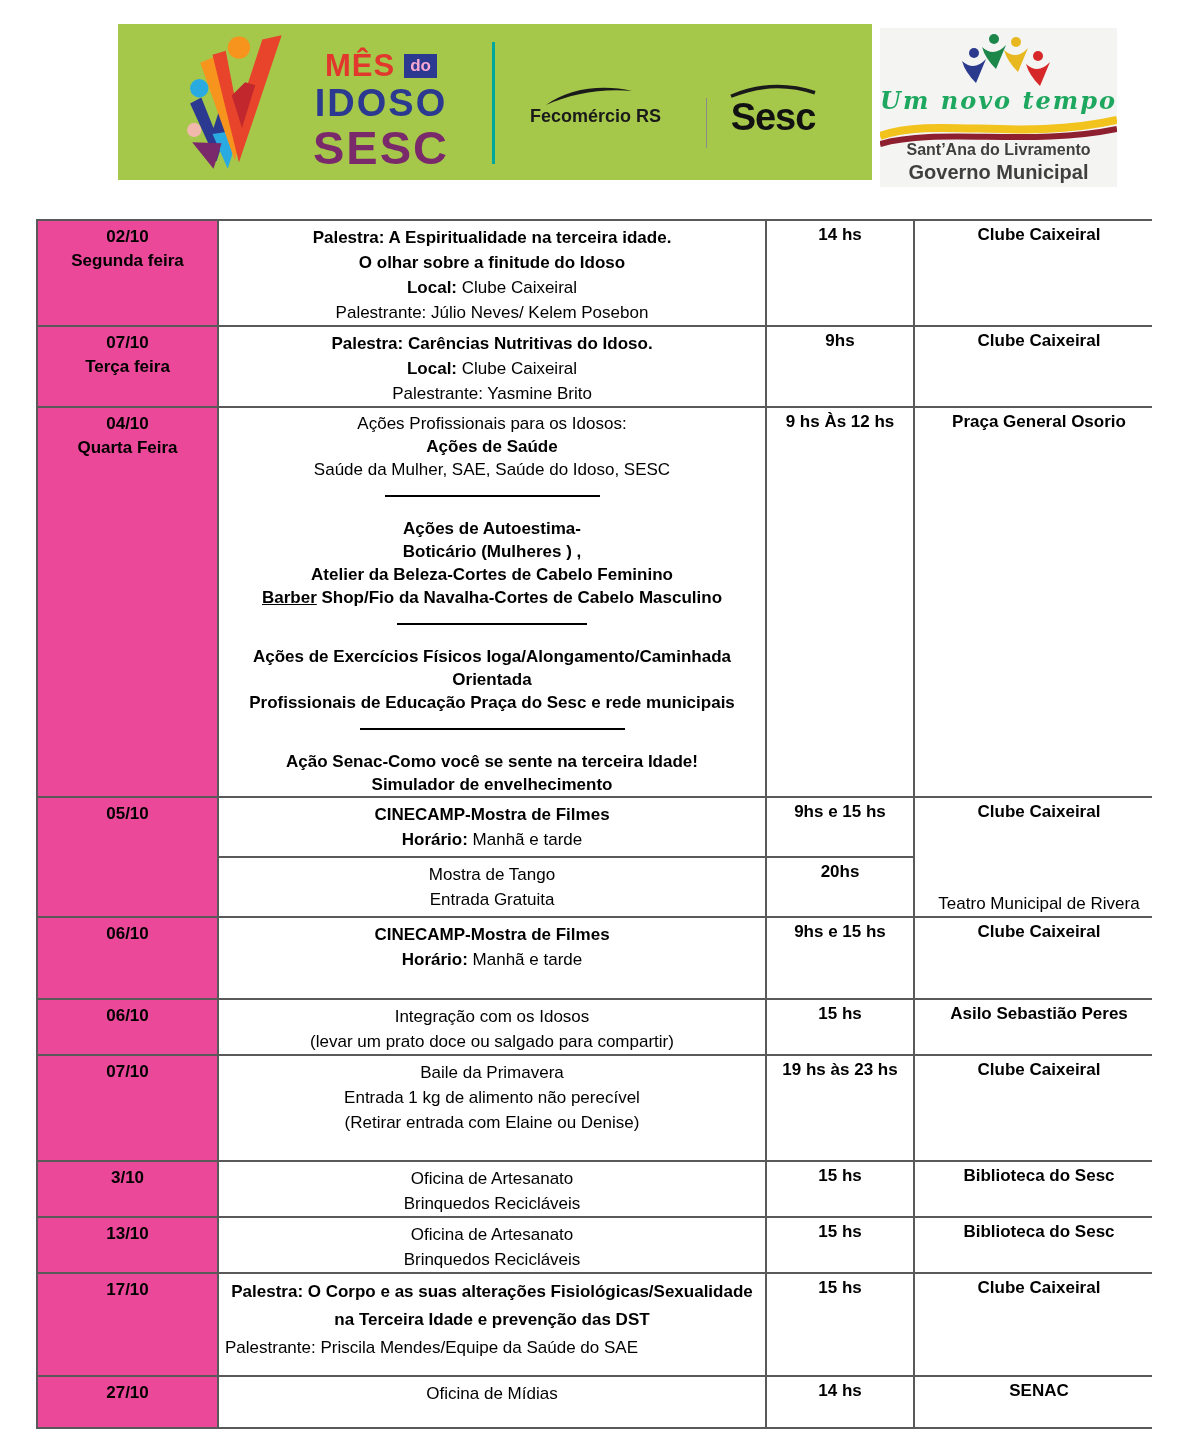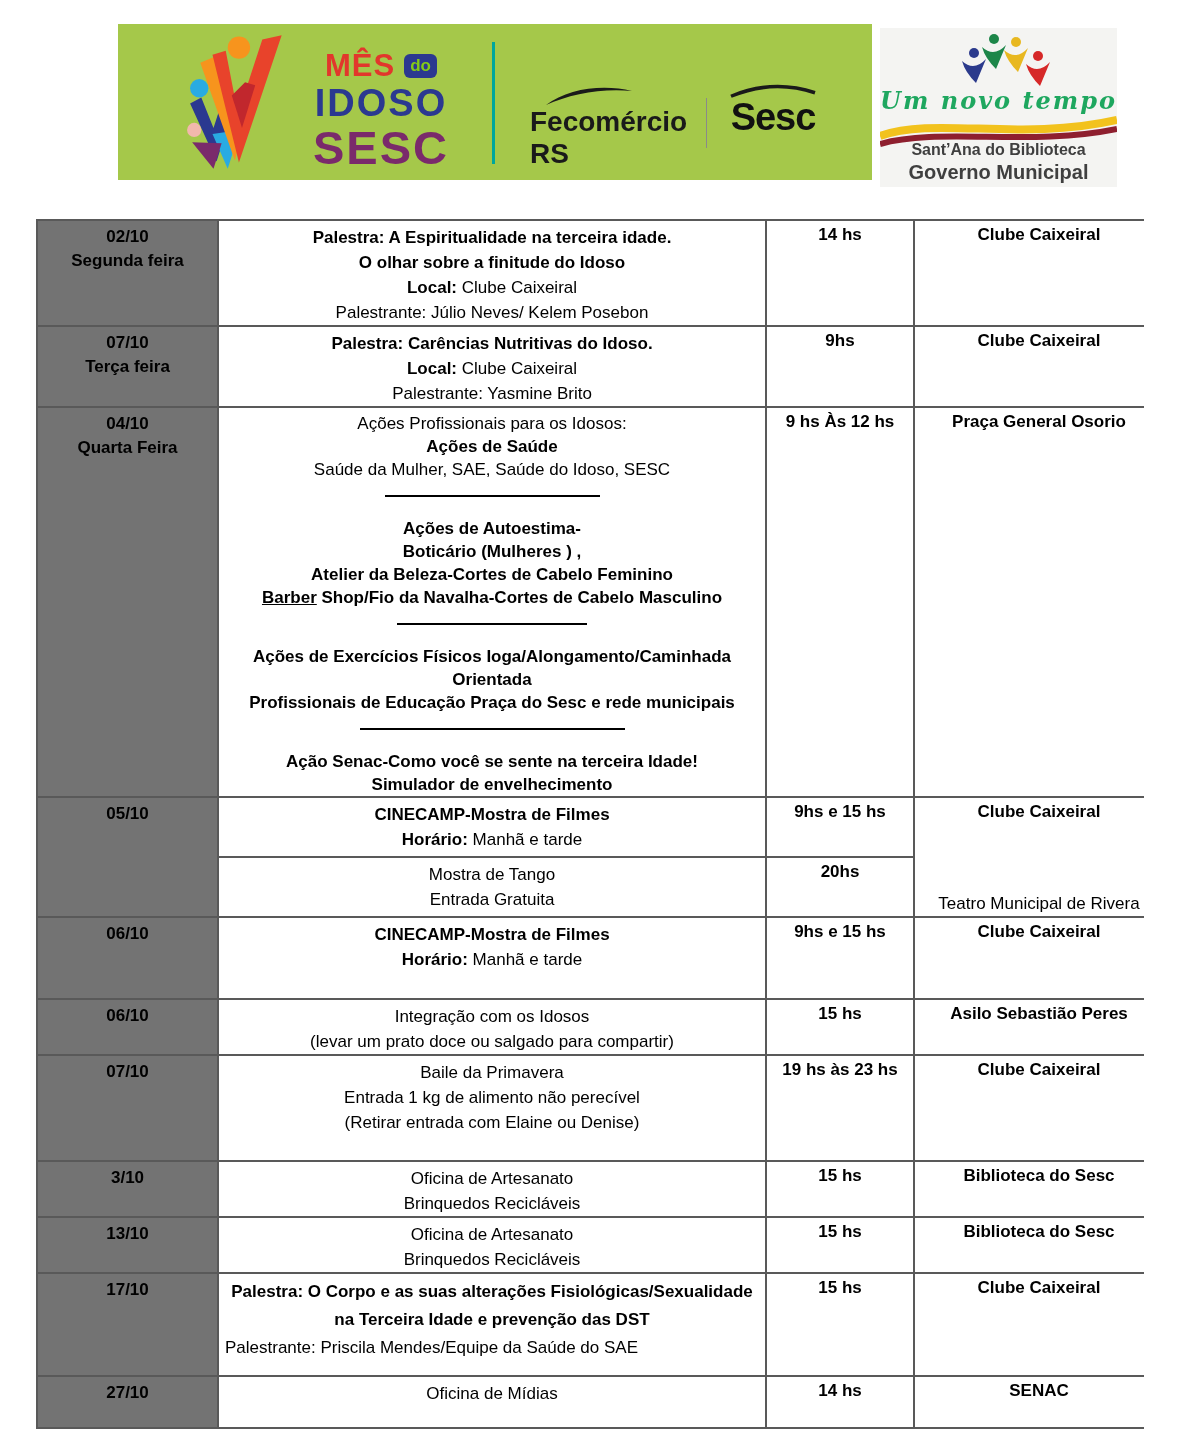--- a/index.html
+++ b/index.html
@@ -1,31 +1,31 @@
 <!DOCTYPE html>
 <html><head>
 <meta charset="utf-8">
 <style>
   html,body{margin:0;padding:0;background:#fff;}
   .page{position:relative;width:1144px;height:1433px;background:#ffffff;overflow:hidden;
-        font-family:"Liberation Sans", sans-serif;color:#000;}
+        font-family:"Liberation Sans", sans-serif;color:#000;padding-left:8px;}
 
   
   .banner{position:absolute;left:118px;top:24px;width:754px;height:156px;background:#a5c84a;}
   .fig-svg{position:absolute;left:66px;top:8px;width:118px;height:140px;}
   .logo-text{position:absolute;left:178px;top:26px;width:170px;text-align:center;line-height:1;}
   .logo-line1{display:flex;justify-content:center;align-items:center;gap:9px;}
   .mes{font-size:31px;font-weight:800;color:#e2372c;letter-spacing:1px;}
-  .dobox{background:#2b3990;color:#84cc16;font-size:17px;font-weight:800;padding:3px 6px 4px;border-radius:6px;}
+  .dobox{background:#2b3990;color:#f9a8d4;font-size:17px;font-weight:800;padding:3px 6px 4px;}
   .idoso{font-size:38px;font-weight:800;color:#2b3990;letter-spacing:2px;margin-top:3px;}
   .sescword{font-size:47px;font-weight:800;color:#7a2a6b;letter-spacing:2px;margin-top:2px;}
   .teal-div{position:absolute;left:374px;top:18px;width:3px;height:122px;background:#00a79d;}
   .fec{position:absolute;left:412px;top:60px;width:170px;}
   .fec-leaf{display:block;width:90px;height:22px;margin-left:14px;}
-  .fec-label{font-size:28px;font-weight:700;color:#1a1a1a;letter-spacing:0px;}
+  .fec-label{font-size:18px;font-weight:700;color:#1a1a1a;letter-spacing:0px;}
   .logo-sep{position:absolute;left:588px;top:74px;width:1px;height:50px;background:#8a8a8a;}
   .sescbrand{position:absolute;left:600px;top:60px;width:110px;text-align:center;}
   .sesc-arc{display:block;width:96px;height:14px;margin:0 auto;}
   .sesc-label{font-size:38px;font-weight:800;color:#111;letter-spacing:-1px;line-height:1;}
 
   
   .muni{position:absolute;left:880px;top:28px;width:237px;height:159px;background:#f4f4f2;}
   .muni-figs{position:absolute;left:56px;top:5px;width:124px;height:58px;}
   .muni-slogan{position:absolute;left:0;top:58px;width:100%;text-align:center;
                font-family:"DejaVu Serif", serif;font-style:italic;font-weight:700;
@@ -33,21 +33,21 @@
   .muni-waves{position:absolute;left:0;top:86px;width:237px;height:34px;}
   .muni-city{position:absolute;left:0;top:113px;width:100%;text-align:center;
              font-size:16px;font-weight:700;color:#3f3f3f;}
   .muni-gov{position:absolute;left:0;top:133px;width:100%;text-align:center;
             font-size:20px;font-weight:700;color:#3f3f3f;}
 
   
   table.sched{position:absolute;left:36px;top:219px;width:1127px;border-collapse:collapse;
               table-layout:fixed;font-size:17px;}
   .sched td{border:2px solid #595959;vertical-align:top;padding:4px 6px 0;}
-  .dc{background:#737373;font-weight:700;text-align:center;line-height:24px;}
+  .dc{background:#ec4899;font-weight:700;text-align:center;line-height:24px;}
   .ds{text-align:center;line-height:25px;}
   .ds div{min-height:10px;}
   .tm{font-weight:700;text-align:center;}
   .lc{font-weight:700;text-align:center;}
   .b{font-weight:700;}
   .rg{font-weight:400;}
   .lt{text-align:left;}
   .u{text-decoration:underline;}
   .big div{line-height:23px;}
   .cdiv{border-top:2px solid #000;margin:14px auto 10px;height:0;}
@@ -117,21 +117,21 @@
       <g fill="#d62828">
         <circle cx="102" cy="23" r="5"></circle>
         <path d="M90,31 Q102,42 114,29 L104,53 Q93,42 90,31 Z"></path>
       </g>
     </svg>
     <div class="muni-slogan">Um novo tempo</div>
     <svg class="muni-waves" viewBox="0 0 237 34">
       <path d="M0,22 C55,2 140,28 237,6" stroke="#f2c21d" stroke-width="8" fill="none"></path>
       <path d="M0,30 C60,13 150,33 237,15" stroke="#8e1f2f" stroke-width="6" fill="none"></path>
     </svg>
-    <div class="muni-city">Sant’Ana do Biblioteca</div>
+    <div class="muni-city">Sant’Ana do Livramento</div>
     <div class="muni-gov">Governo Municipal</div>
   </div>
 
   <table class="sched">
     <colgroup>
         <col style="width:181px">
         <col style="width:548px">
         <col style="width:148px">
         <col style="width:250px">
       </colgroup>

